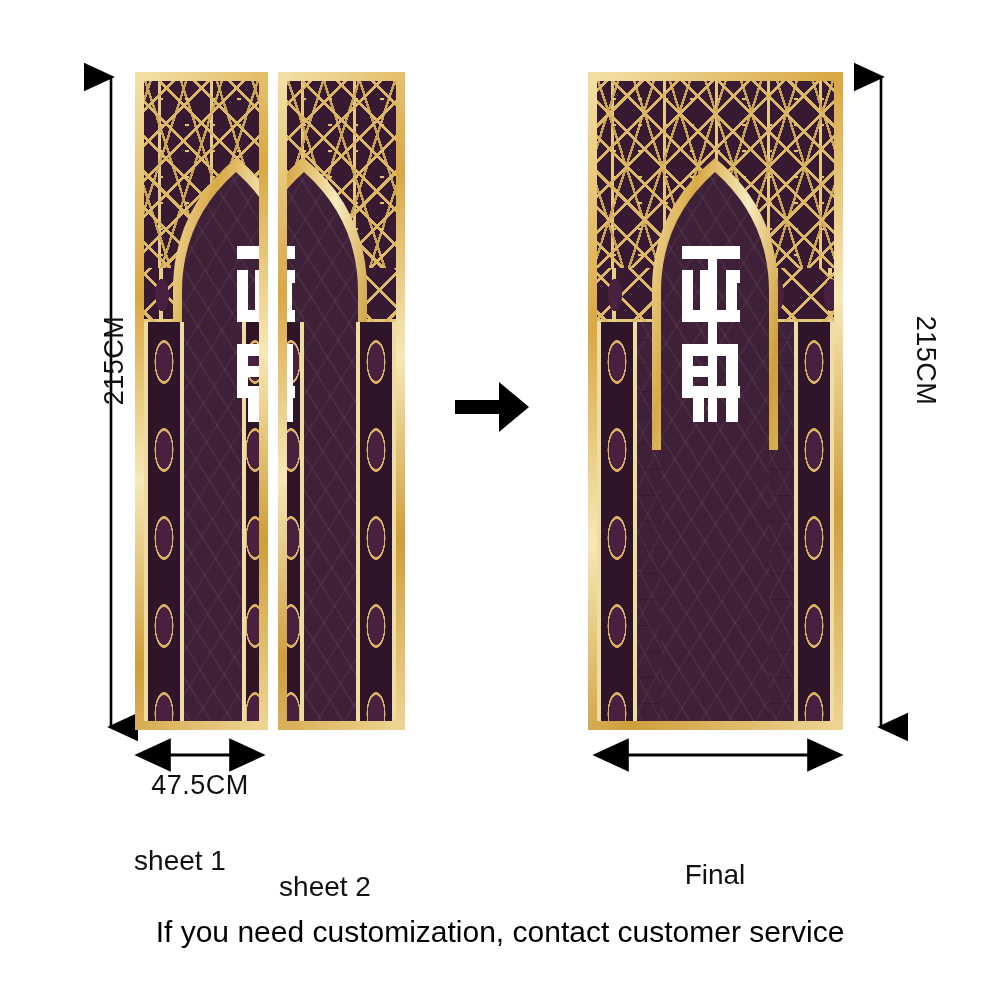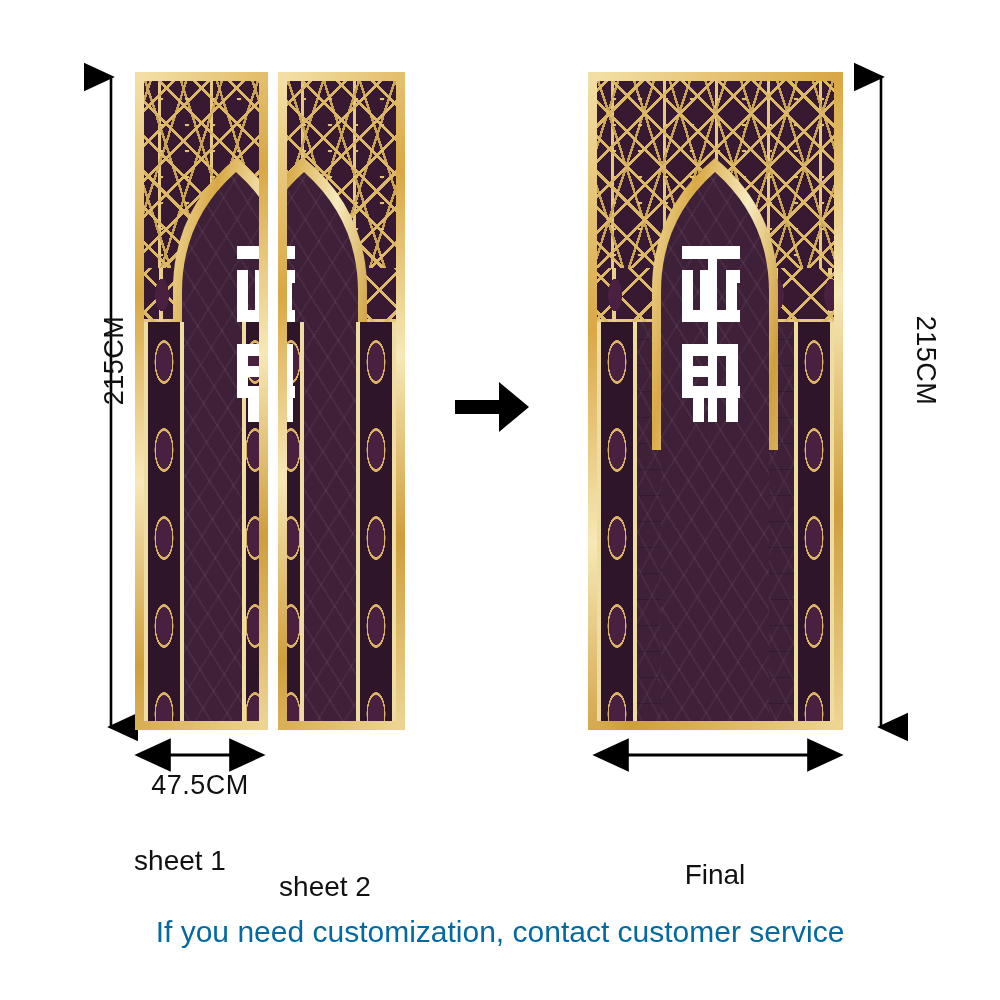--- a/index.html
+++ b/index.html
@@ -68,21 +68,21 @@
   #caption-sheet2 { left: 255px; top: 835px; width: 140px; margin-top: 36px; }
   #caption-final  { left: 625px; top: 835px; width: 180px; margin-top: 24px; }
 
   #footer-note {
     position: absolute;
     left: 0;
     top: 915px;
     width: 1000px;
     text-align: center;
     font-size: 30px;
-    color: #0369a1;
+    color: #000000;
     white-space: nowrap;
   }
 
   
   .panel {
     position: absolute;
     overflow: hidden;
     background: #3f2039;
   }
   .panel-outer-frame {

